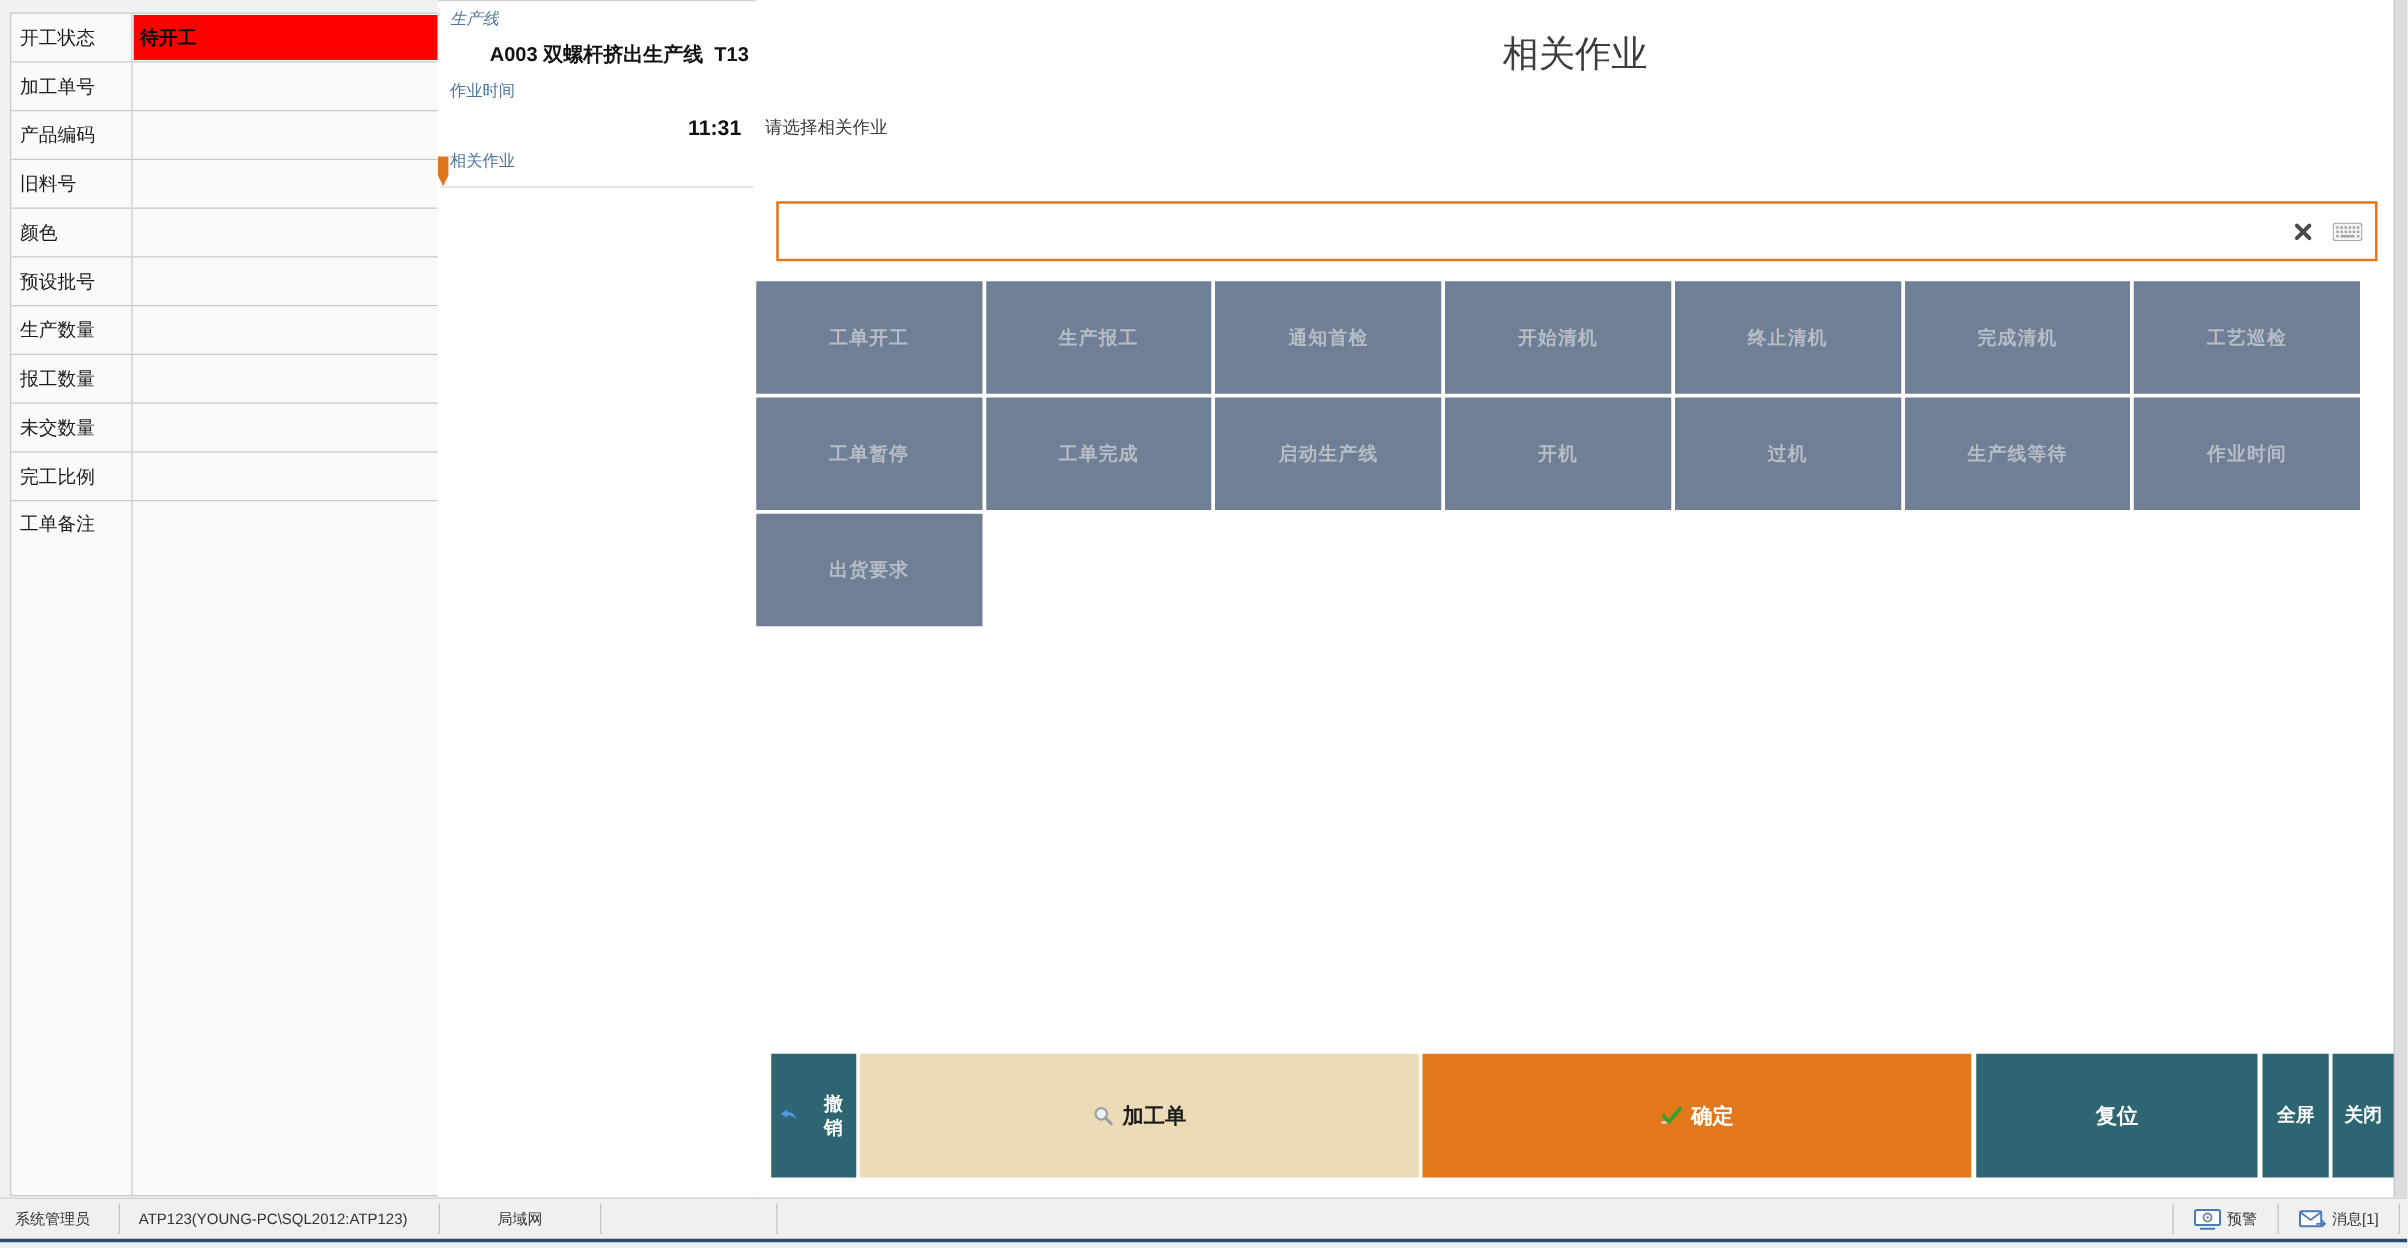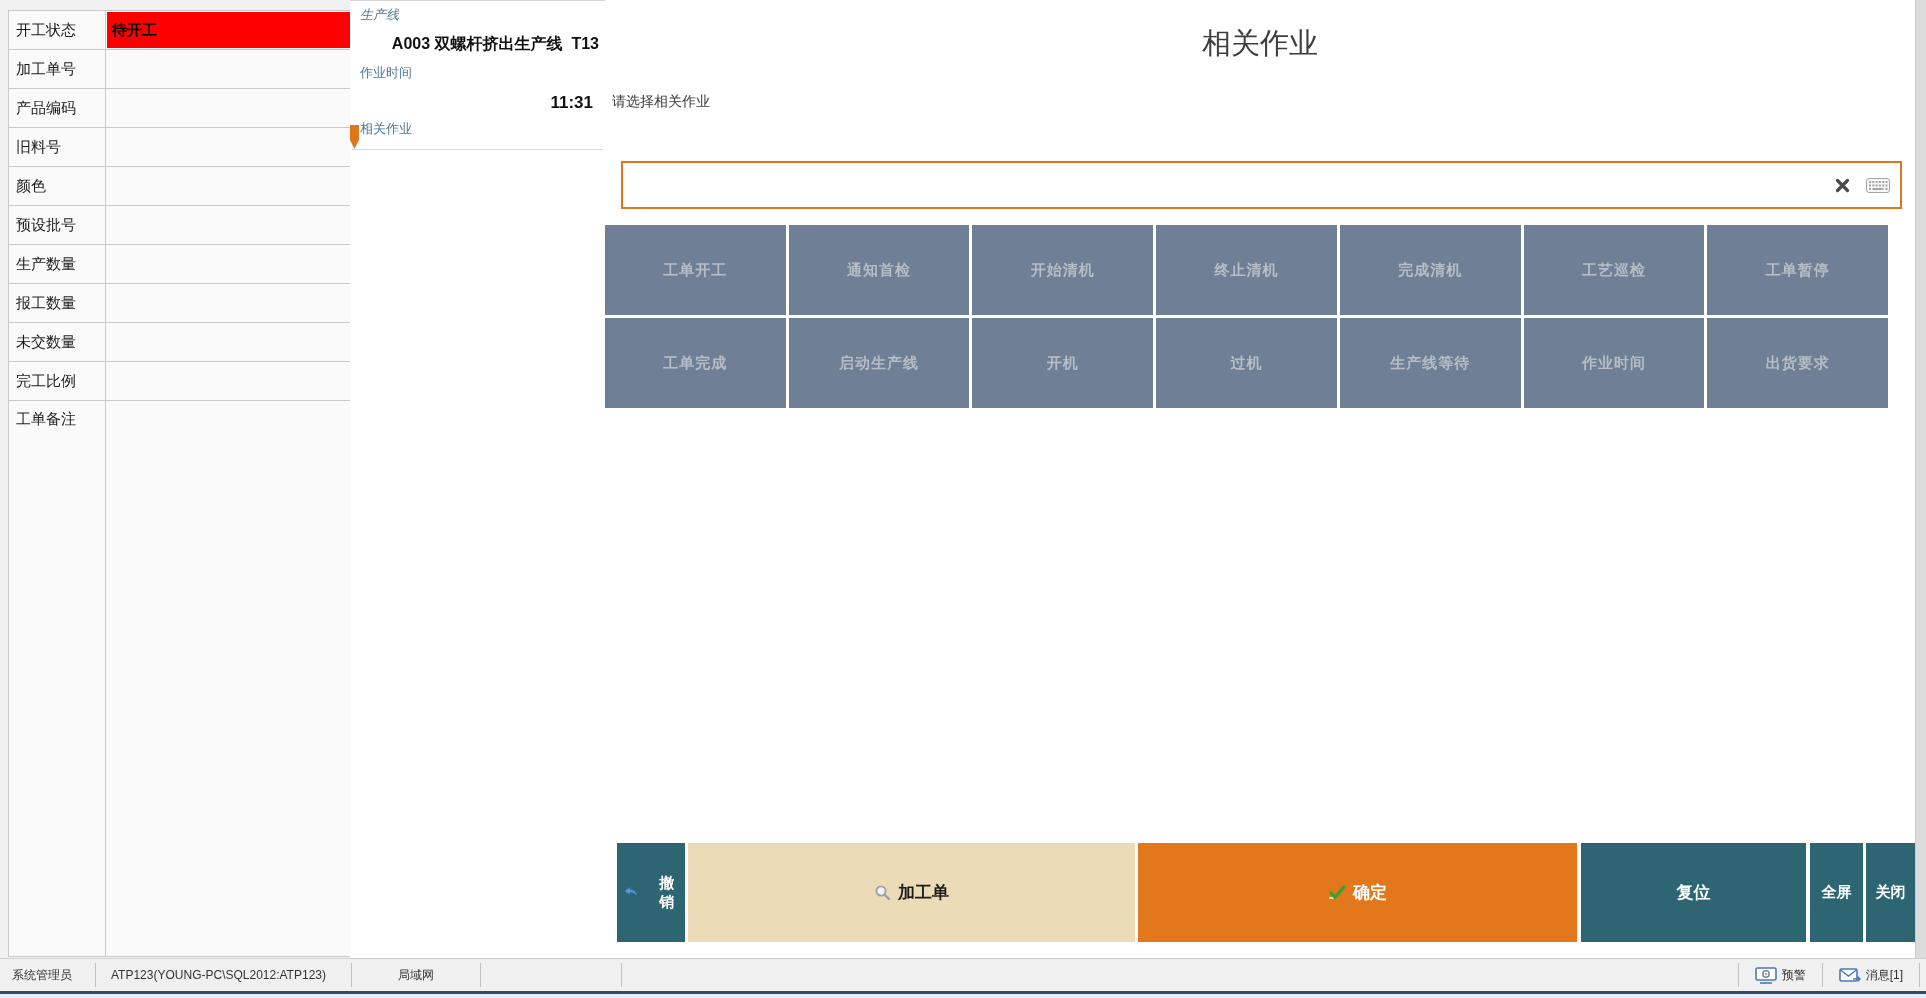--- a/index.html
+++ b/index.html
@@ -159,20 +159,21 @@
                 <rect x="6.5" y="10" width="11" height="2"></rect>
                 <rect x="19.5" y="10" width="2" height="2"></rect>
             </g>
           </svg>
         </button>
       </span>
     </div>
 
     <div class="tilegrid">
       <button class="tile">工单开工</button>
+      <button class="tile">生产报工</button>
       <button class="tile">通知首检</button>
       <button class="tile">开始清机</button>
       <button class="tile">终止清机</button>
       <button class="tile">完成清机</button>
       <button class="tile">工艺巡检</button>
       <button class="tile">工单暂停</button>
       <button class="tile">工单完成</button>
       <button class="tile">启动生产线</button>
       <button class="tile">开机</button>
       <button class="tile">过机</button>

